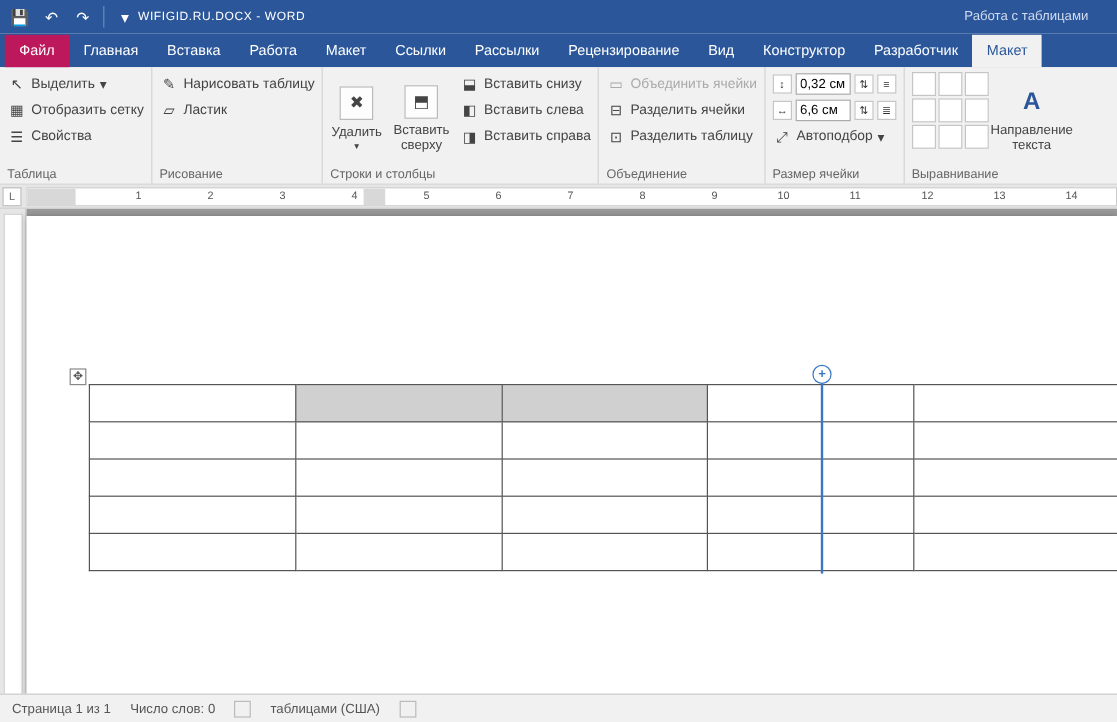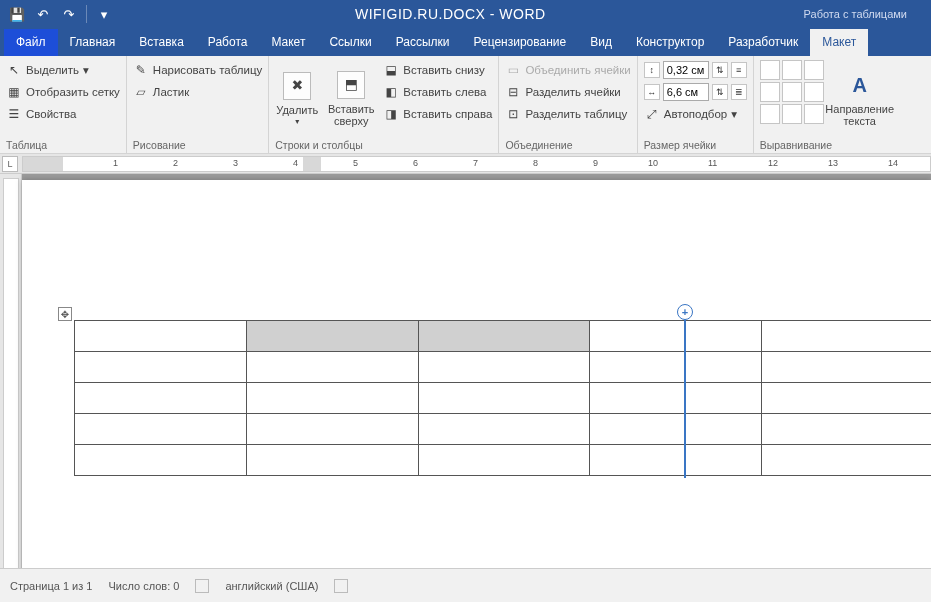--- a/index.html
+++ b/index.html
@@ -1,26 +1,26 @@
 <!DOCTYPE html>
 <html><head>
 <meta charset="utf-8">
 <style>
 * { box-sizing: border-box; margin: 0; padding: 0; font-family: "Segoe UI", Tahoma, sans-serif; }
 body { width: 931px; height: 602px; background: #f0f0f0; overflow: hidden; font-size: 12px; color: #333; }
 .titlebar { background: #2b579a; height: 28px; display: flex; align-items: center; padding: 0 6px; color: #fff; }
 .qat { display: flex; gap: 4px; align-items: center; }
 .qat-btn { width: 22px; height: 22px; display: flex; align-items: center; justify-content: center; color: #fff; font-size: 13px; }
 .qat-sep { width: 1px; height: 18px; background: rgba(255,255,255,0.3); margin: 0 2px; }
-.title-center { flex: 1; text-align: center; font-size: 14px; letter-spacing: 0.5px; }
+.title-center { flex: 1; font-size: 10px; letter-spacing: 0.5px; }
 .tool-context { font-size: 11px; padding: 0 18px; color: #d0daf0; }
 
 .menubar { background: #2b579a; height: 28px; display: flex; align-items: flex-end; padding: 0 4px; }
 .menu-tab { color: #fff; font-size: 12px; padding: 6px 12px 7px; cursor: pointer; white-space: nowrap; }
-.menu-tab.file { background: #1d4ed8; }
+.menu-tab.file { background: #be185d; }
 .menu-tab.active { background: #f1f1f1; color: #2b579a; }
 
 .ribbon { background: #f1f1f1; border-bottom: 1px solid #d4d4d4; height: 98px; display: flex; }
 .group { border-right: 1px solid #d4d4d4; padding: 4px 6px 2px; display: flex; flex-direction: column; }
 .group-body { flex: 1; display: flex; gap: 6px; }
 .group-label { text-align: left; font-size: 10.5px; color: #666; padding-top: 1px; }
 .vlink { display: flex; align-items: center; gap: 4px; height: 20px; font-size: 11.5px; color: #444; white-space: nowrap; }
 .vlink .ic { width: 16px; height: 16px; display: inline-flex; align-items: center; justify-content: center; font-size: 12px; }
 .bigbtn { width: 44px; display: flex; flex-direction: column; align-items: center; justify-content: center; gap: 2px; font-size: 11px; color: #444; text-align: center; line-height: 1.1; }
 .bigbtn .bigic { width: 28px; height: 28px; border: 1px solid #bbb; background: #fdfdfd; display: flex; align-items: center; justify-content: center; font-size: 14px; margin-bottom: 2px; }
@@ -43,21 +43,21 @@
 .page { flex: 1; background: #fff; margin: 6px 0 0 0; box-shadow: 0 0 6px rgba(0,0,0,0.25); position: relative; overflow: hidden; }
 
 .tbl-handle { position: absolute; left: 36px; top: 127px; width: 14px; height: 14px; border: 1px solid #888; background: #fff; display: flex; align-items: center; justify-content: center; font-size: 10px; color: #555; }
 .add-col { position: absolute; left: 655px; top: 124px; width: 16px; height: 16px; border: 1.5px solid #3a76c4; border-radius: 50%; background: #fff; display: flex; align-items: center; justify-content: center; font-size: 11px; color: #3a76c4; font-weight: bold; z-index: 3; }
 .col-line { position: absolute; left: 662px; top: 138px; width: 2px; height: 160px; background: #3a76c4; z-index: 2; }
 
 table.doc { position: absolute; left: 52px; top: 140px; border-collapse: collapse; width: 860px; }
 table.doc td { border: 1px solid #555; height: 31px; }
 td.sel { background: #d0d0d0; }
 
-.statusbar { position: absolute; bottom: 0; left: 0; right: 0; height: 34px; background: #f1f1f1; border-top: 1px solid #ccc; display: flex; align-items: center; gap: 16px; padding: 0 10px; font-size: 11px; color: #555; }
+.statusbar { position: absolute; bottom: 0; left: 0; right: 0; height: 24px; background: #f1f1f1; border-top: 1px solid #ccc; display: flex; align-items: center; gap: 16px; padding: 0 10px; font-size: 11px; color: #555; }
 .sb-ic { width: 14px; height: 14px; border: 1px solid #bbb; display: inline-block; }
 </style>
 </head>
 <body>
 
 <div class="titlebar">
   <div class="qat">
     <span class="qat-btn">💾</span>
     <span class="qat-btn">↶</span>
     <span class="qat-btn">↷</span>
@@ -278,15 +278,15 @@
           </tr>
     </tbody>
       </table>
   </div>
 </div>
 
 <div class="statusbar">
   <span>Страница 1 из 1</span>
   <span>Число слов: 0</span>
   <span class="sb-ic"></span>
-  <span>английский (США)</span>
+  <span>таблицами (США)</span>
   <span class="sb-ic"></span>
 </div>
 
 </body></html>

